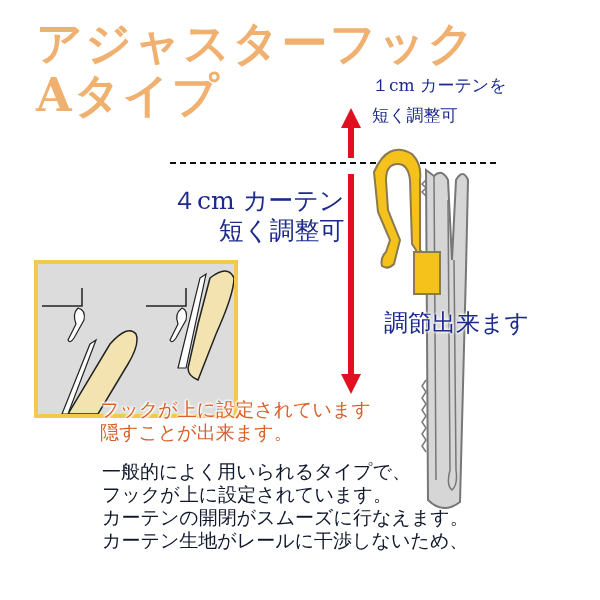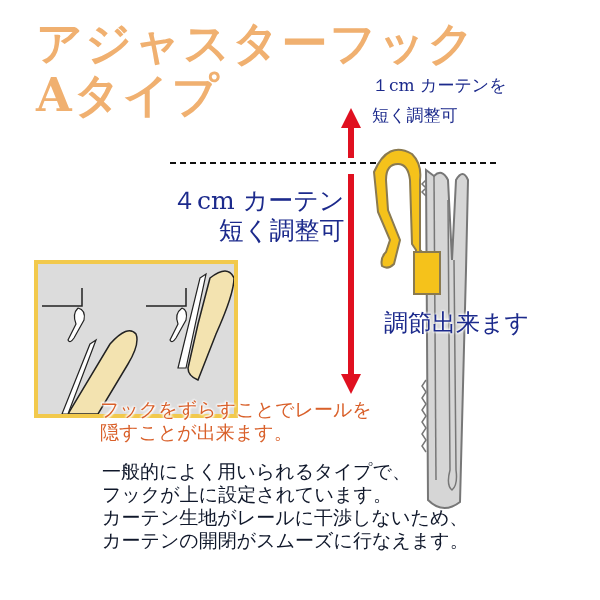--- a/index.html
+++ b/index.html
@@ -69,22 +69,22 @@
     <path d="M40,44 Q34,50 38,60 L30,76 Q32,80 36,74 L46,56 Q48,46 40,44" fill="#fff" stroke="#222" stroke-width="1.2"></path>
 
     <path d="M108,42 L148,42 L148,24" stroke="#222" stroke-width="1.5" fill="none"></path>
     <path d="M172,14 Q190,0 196,14 Q196,30 178,70 L160,116 Q150,112 150,104 L160,60 Z" fill="#f3e3b0" stroke="#222" stroke-width="1.5"></path>
     <path d="M162,14 L168,10 L148,104 L140,104 Z" fill="#fff" stroke="#222" stroke-width="1.2"></path>
     <path d="M144,44 Q136,50 140,60 L132,76 Q134,80 138,74 L148,56 Q150,46 144,44" fill="#fff" stroke="#222" stroke-width="1.2"></path>
   </svg>
 </div>
 
 <div class="abs orange-text">
-  <span class="line">フックをずらすことでレールを</span>
+  <span class="line">フックが上に設定されています</span>
   <span class="line">隠すことが出来ます。</span>
 </div>
 
 <div class="abs body-text">
   <span class="line">一般的によく用いられるタイプで、</span>
   <span class="line">フックが上に設定されています。</span>
+  <span class="line">カーテンの開閉がスムーズに行なえます。</span>
   <span class="line">カーテン生地がレールに干渉しないため、</span>
-  <span class="line">カーテンの開閉がスムーズに行なえます。</span>
 </div>
 
 </body></html>

